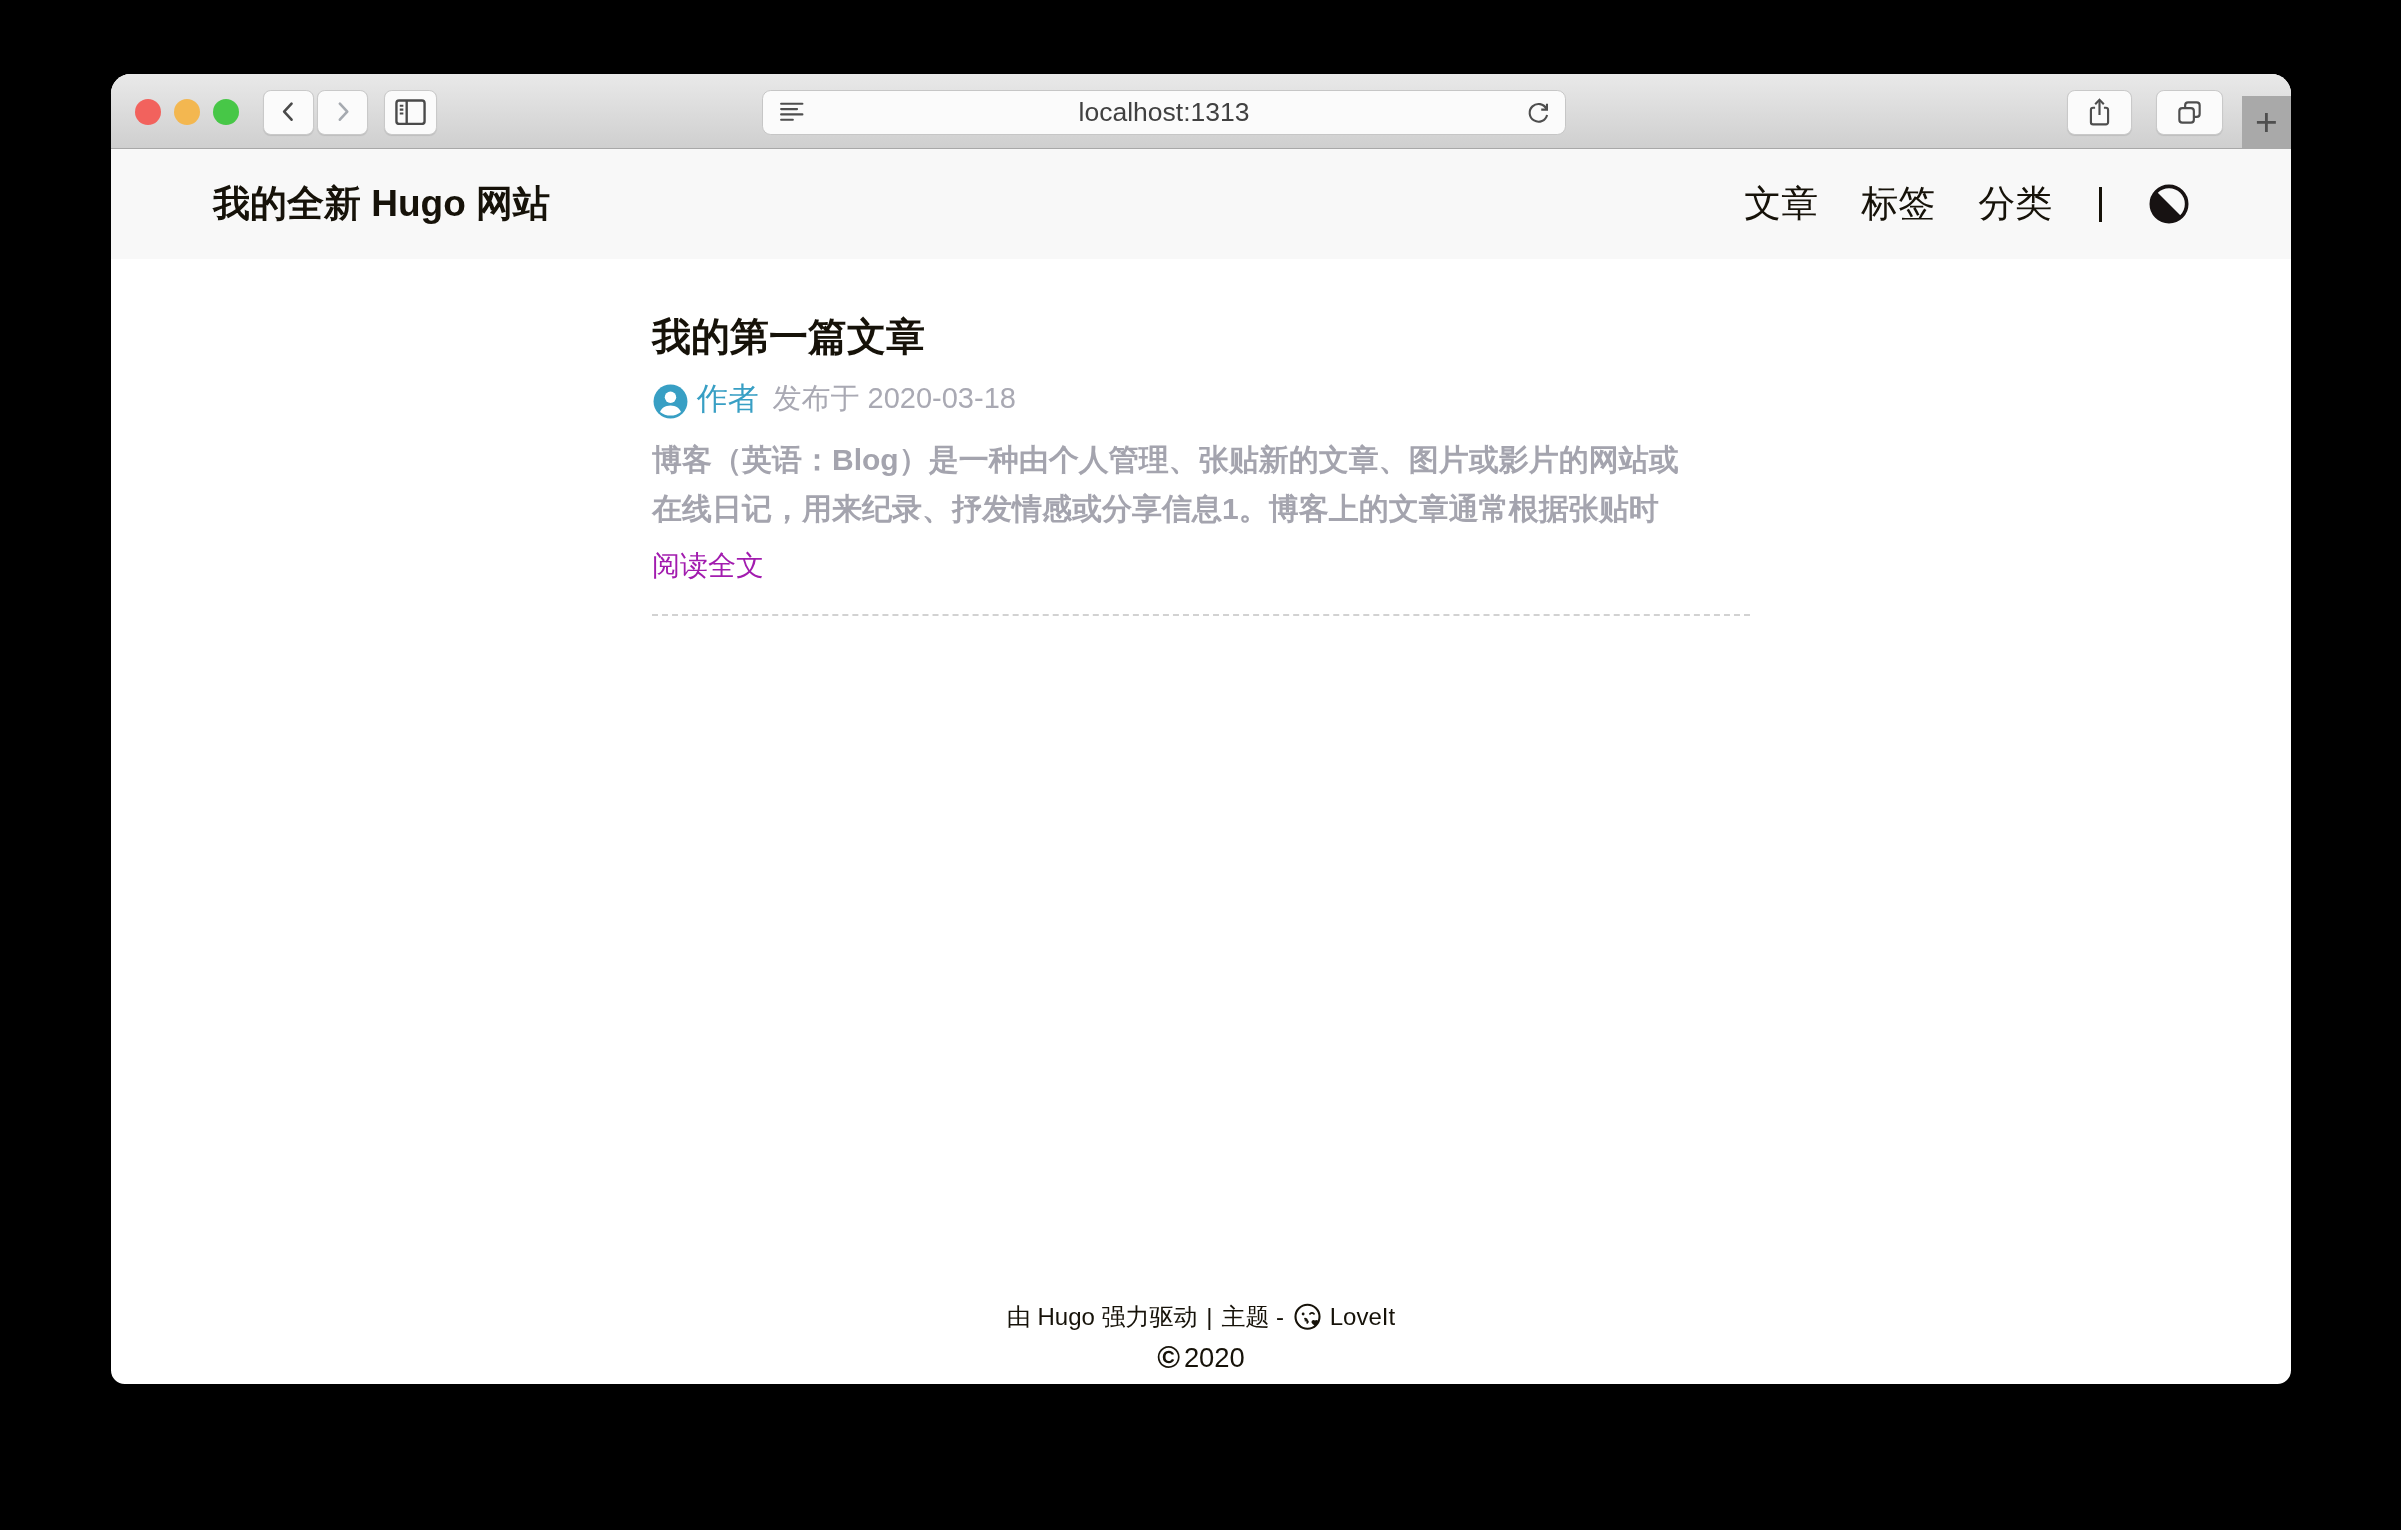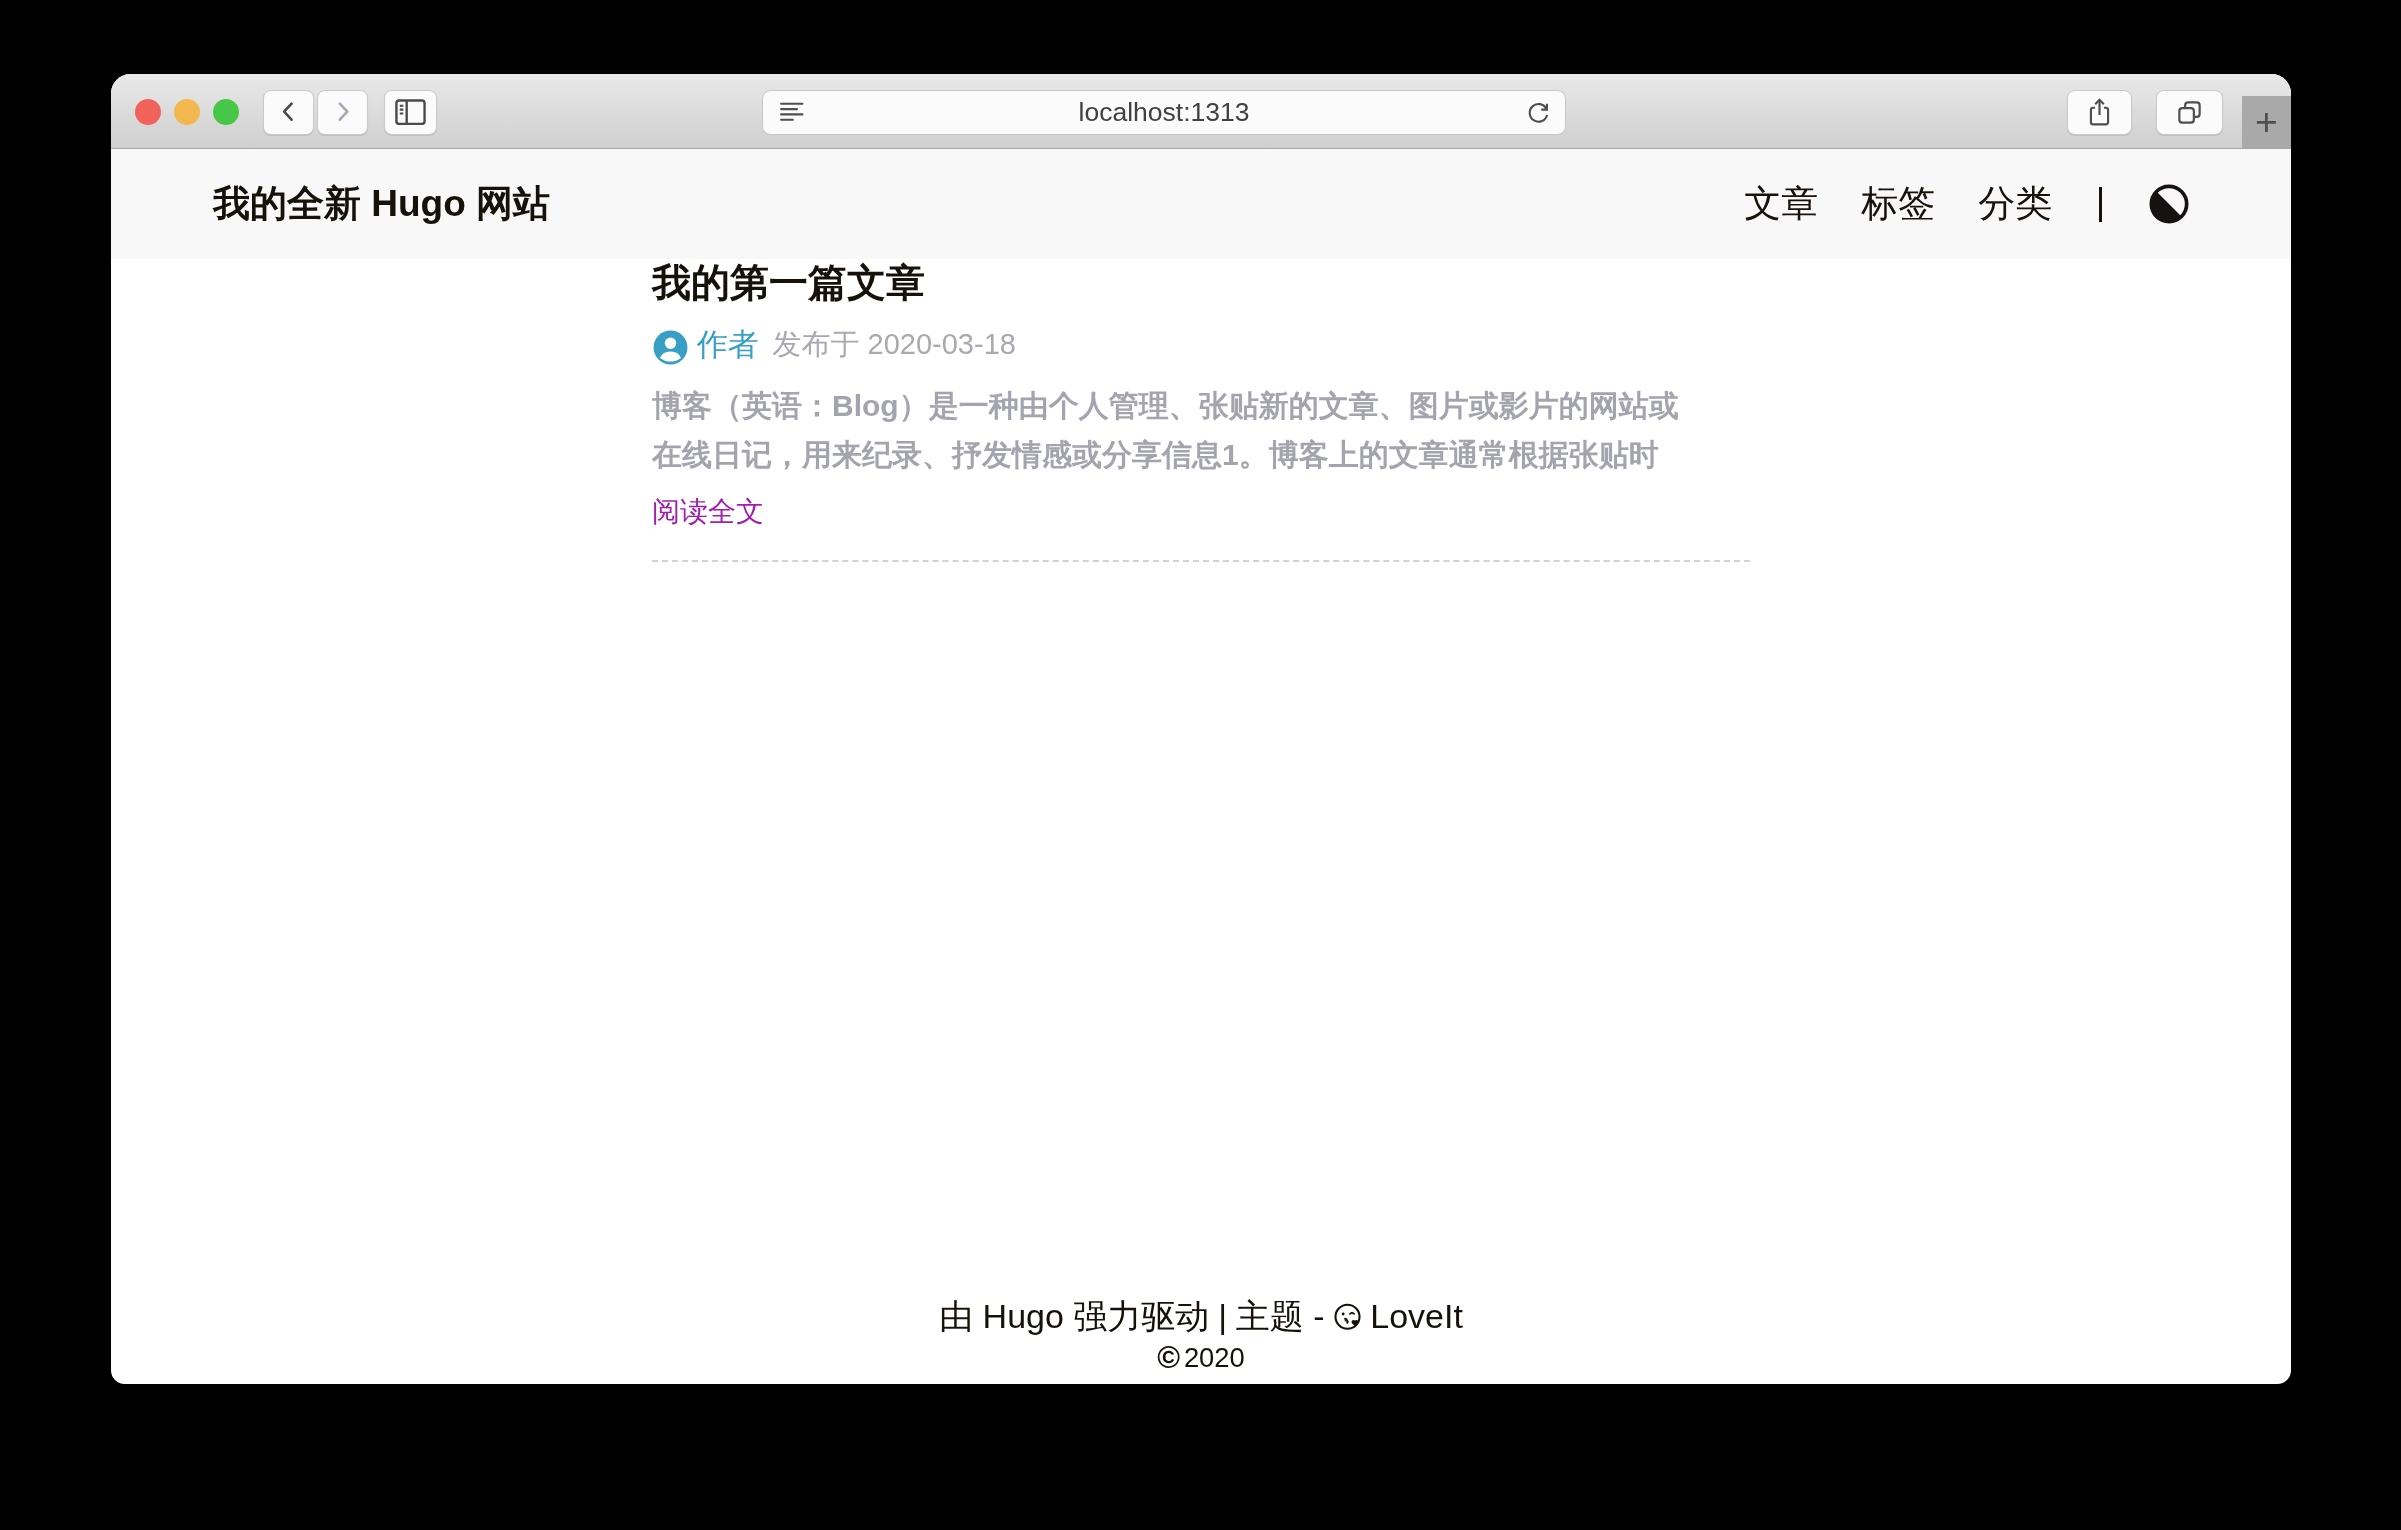--- a/index.html
+++ b/index.html
@@ -58,36 +58,36 @@
     padding:12px 102px;
   }
   .sitetitle { font-size:37px; font-weight:bold; color:#161209; cursor:pointer; }
   .mainnav { display:flex; align-items:center; gap:43px; }
   .navitem { font-size:37px; color:#161209; cursor:pointer; }
   .navdivider { width:2.9px; height:35px; background:#161209; margin:0 3.9px; }
   .themebtn { display:flex; align-items:center; cursor:pointer; }
 
   
   .container { width:1098px; margin:0 auto; }
-  .post { }
+  .post { margin-top:54px; }
   .post-title { font-size:39px; font-weight:bold; color:#161209; line-height:47px; cursor:pointer; }
   .post-meta { margin-top:17.6px; display:flex; align-items:center; }
   .author { display:flex; align-items:flex-end; gap:7.8px; cursor:pointer; }
   .author-name { font-size:31px; color:#389fc4; }
   .pubdate { font-size:29px; color:#a9a9b3; margin-left:13.7px; }
   .summary { margin-top:15.7px; font-size:30px; line-height:49px; color:#a4a4ae;font-weight:bold; }
   .readmore { display:inline-block; margin-top:13.7px; font-size:28px; color:#a21caf; cursor:pointer; }
   .dashline { margin-top:29px; border-bottom:2px dashed #d2d2d2; height:0; }
 
   
   .sitefooter {
     position:absolute; left:0; bottom:5.9px; width:100%;
     text-align:center; color:#161209;
   }
-  .fline1 { font-size:34px; line-height:41px;
+  .fline1 { font-size:24px; line-height:41px;
             display:flex; align-items:center; justify-content:center; gap:8.8px; }
   .fline2 { font-size:27.4px; line-height:41px;
             display:flex; align-items:center; justify-content:center; gap:3.9px; }
   .themelink { display:flex; align-items:center; gap:6.9px; cursor:pointer; }
   svg { display:block; }
 </style>
 </head>
 <body>
 
 <div class="window">

